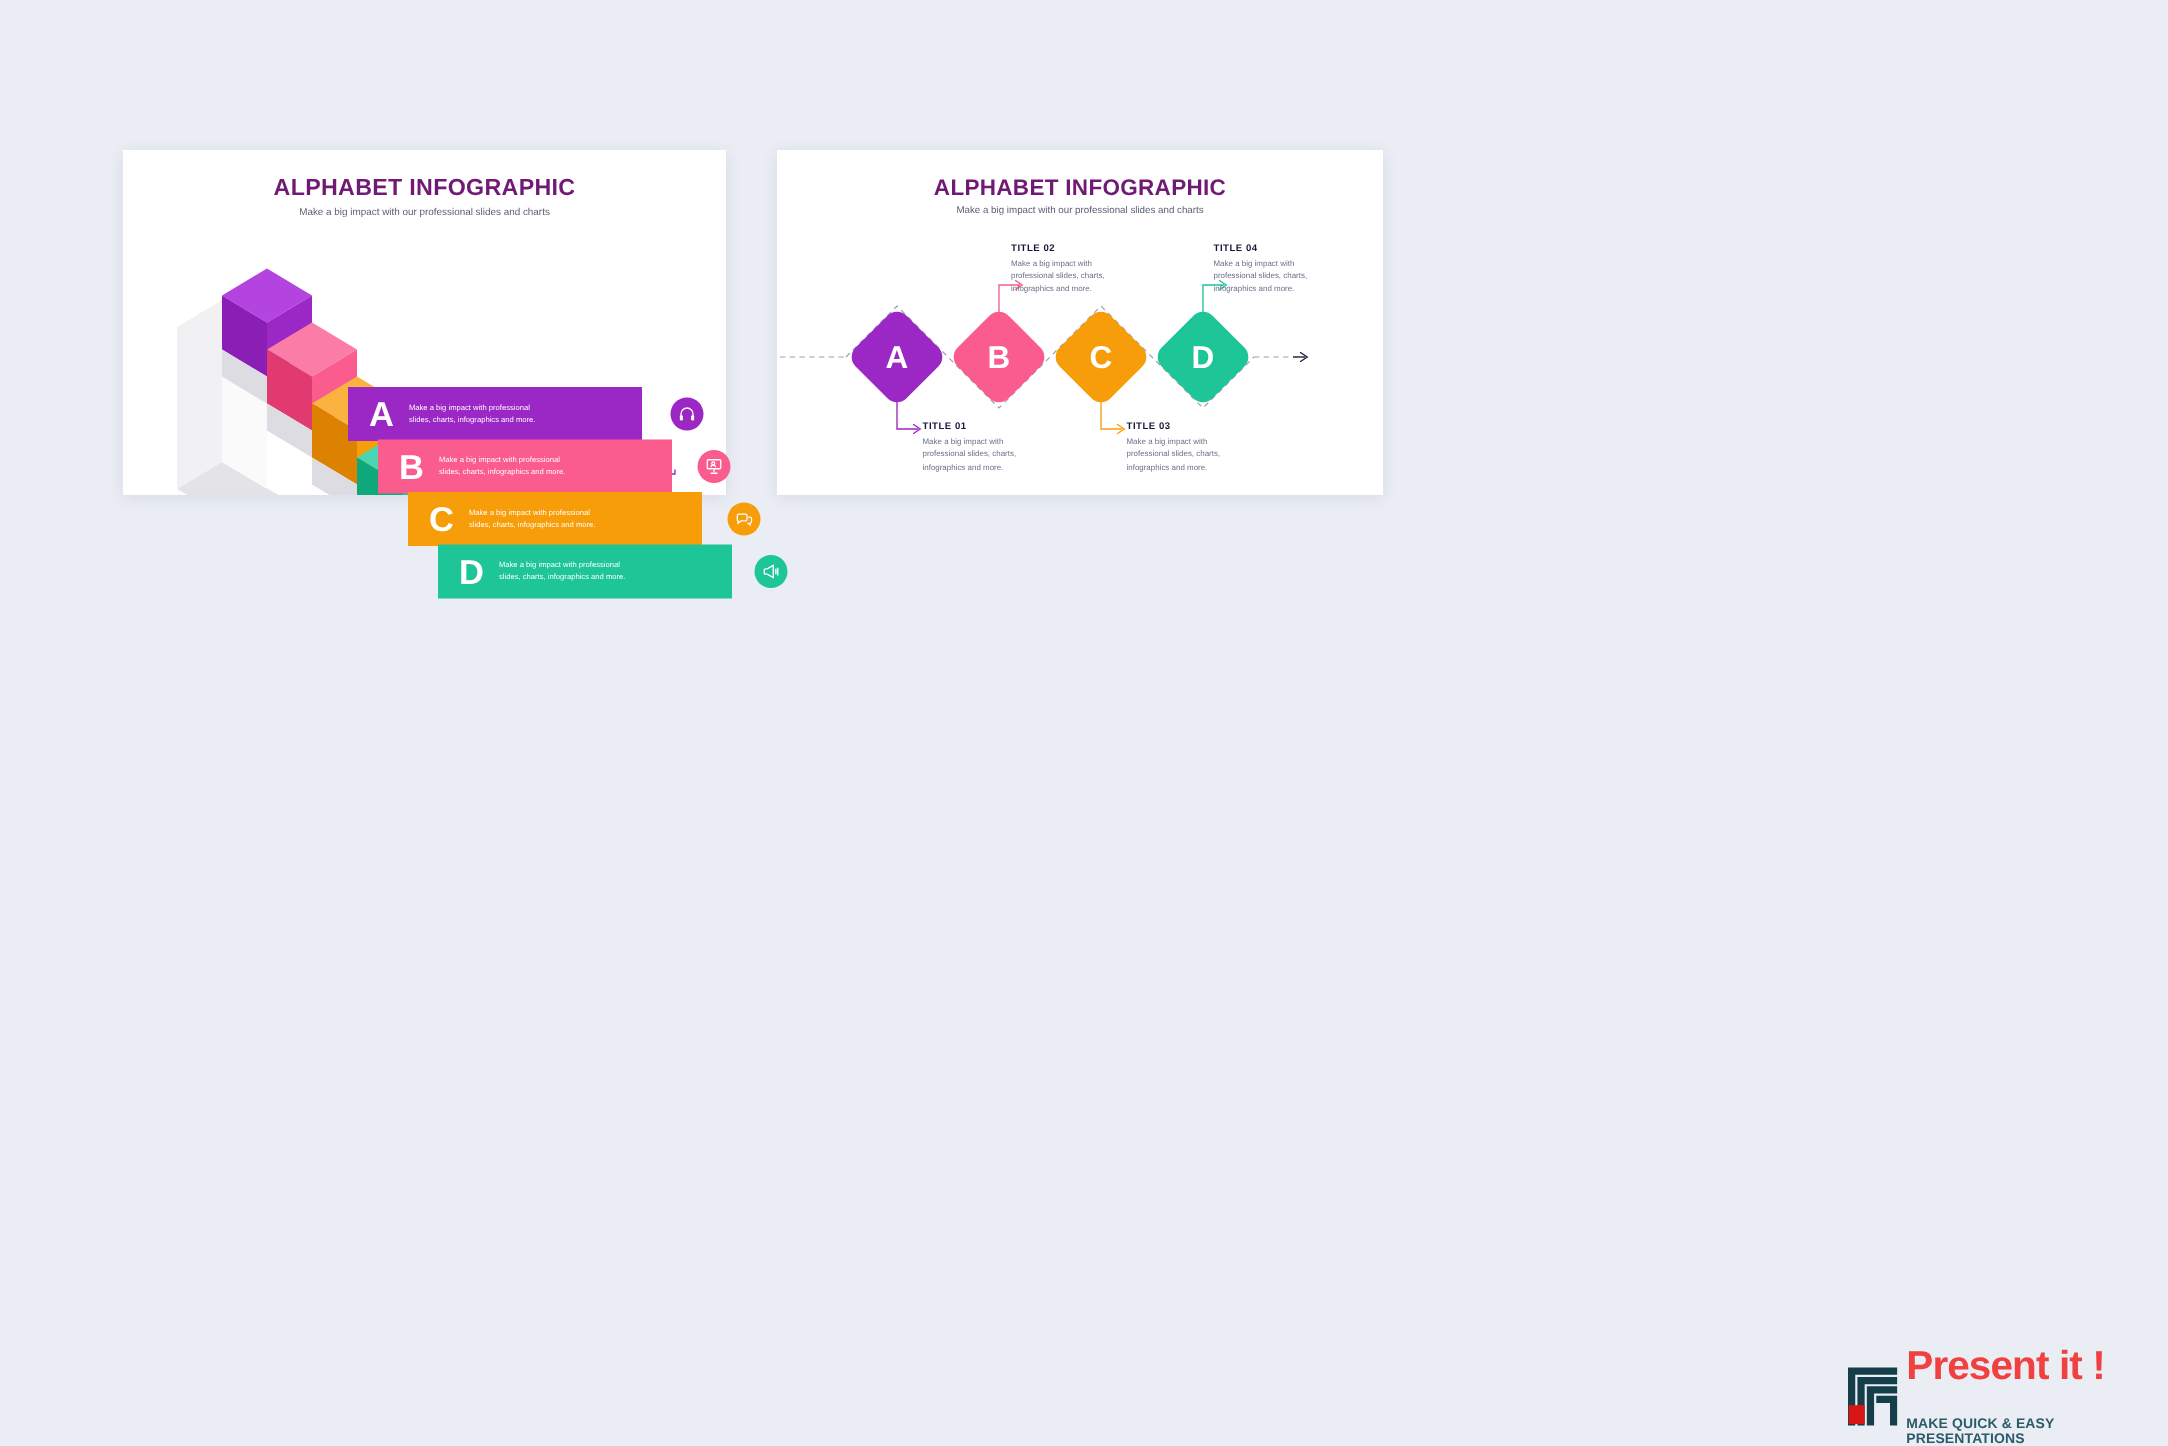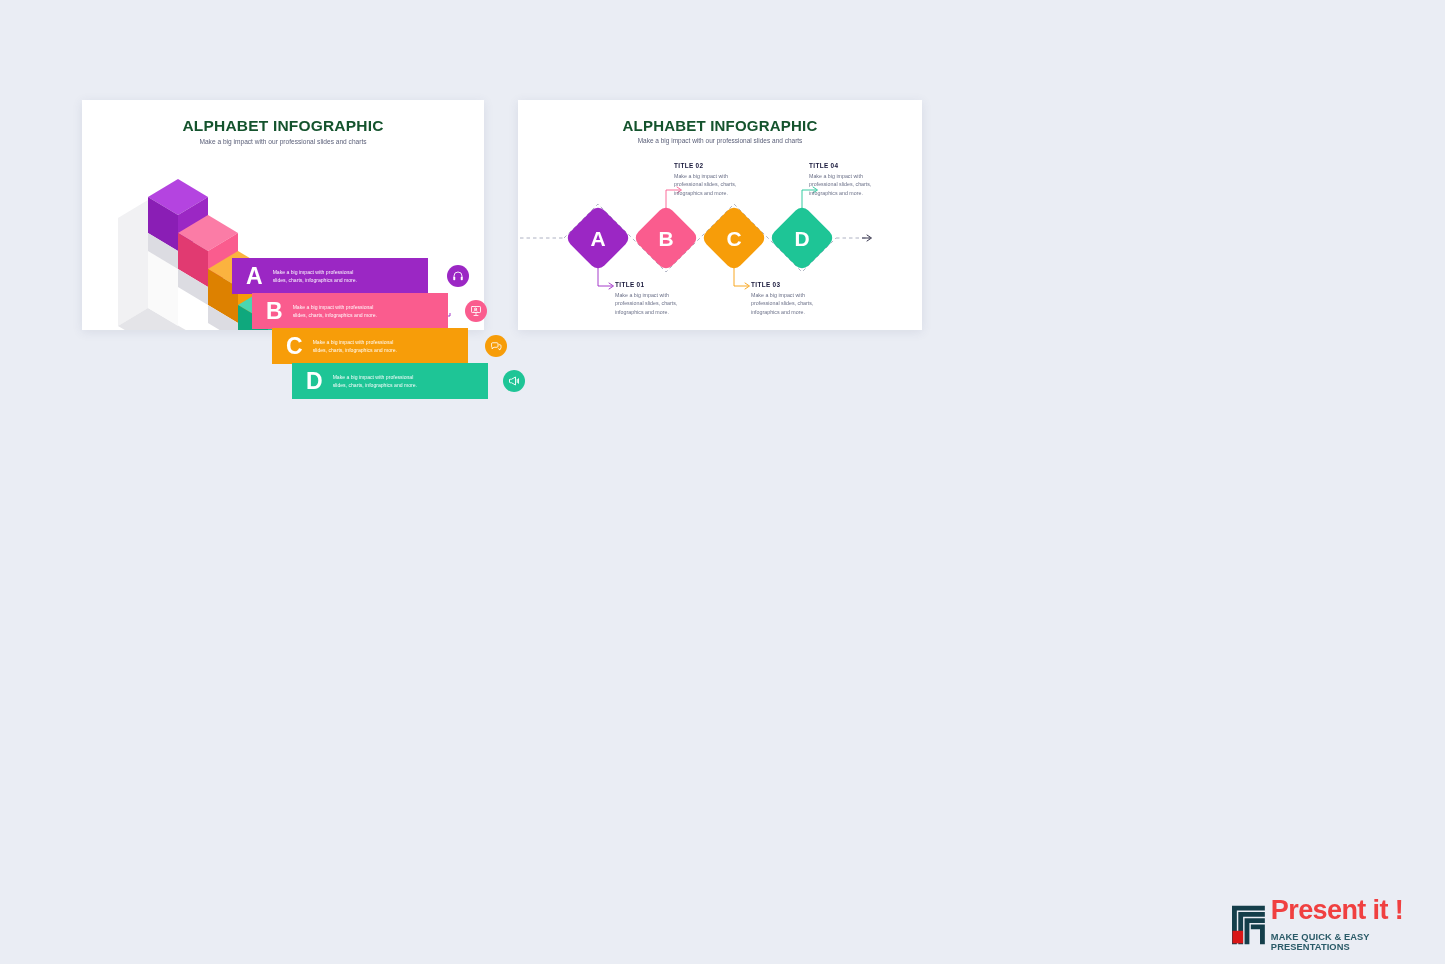--- a/index.html
+++ b/index.html
@@ -16,21 +16,21 @@
     position: absolute;
     background: #ffffff;
     box-shadow: 0 2px 10px rgba(60,70,110,.10);
   }
   #slide1 { left: 82px;  top: 100px; width: 402px; height: 230px; }
   #slide2 { left: 518px; top: 100px; width: 404px; height: 230px; }
 
   .s-title {
     text-align: center;
     font-weight: 800;
-    color: #14532d;
+    color: #701a75;
     letter-spacing: .2px;
   }
   .s-sub {
     text-align: center;
     color: #5a5f78;
   }
   #slide1 .s-title { font-size: 15.5px; margin-top: 17px; }
   #slide1 .s-sub   { font-size: 6.6px; margin-top: 3px; }
   #slide2 .s-title { font-size: 15px; margin-top: 17px; }
   #slide2 .s-sub   { font-size: 6.5px; margin-top: 3px; }
@@ -93,21 +93,21 @@
   }
   .tblock .tb {
     font-size: 5.3px; line-height: 1.62; color: #6b7088;
   }
 
   
   #logo { position: absolute; left: 1232px; top: 898px; display: flex; align-items: center; }
   #logo-mark { width: 34px; height: 40px; }
   #logo-txt { margin-left: 6px; }
   #logo-name { font-size: 27px; font-weight: 800; color: #f04040; line-height: .95; letter-spacing: -.6px; }
-  #logo-tag  { font-size: 9.3px; font-weight: 700; color: #2b5b68; letter-spacing: .1px; margin-top: 8px; }
+  #logo-tag  { font-size: 9.3px; font-weight: 700; color: #2b5b68; letter-spacing: .1px; margin-top: 20px; }
 </style>
 </head>
 <body>
 
 <div id="stage">
 
   <div class="slide" id="slide1">
     <div class="s-title">ALPHABET INFOGRAPHIC</div>
     <div class="s-sub">Make a big impact with our professional slides and charts</div>
 

